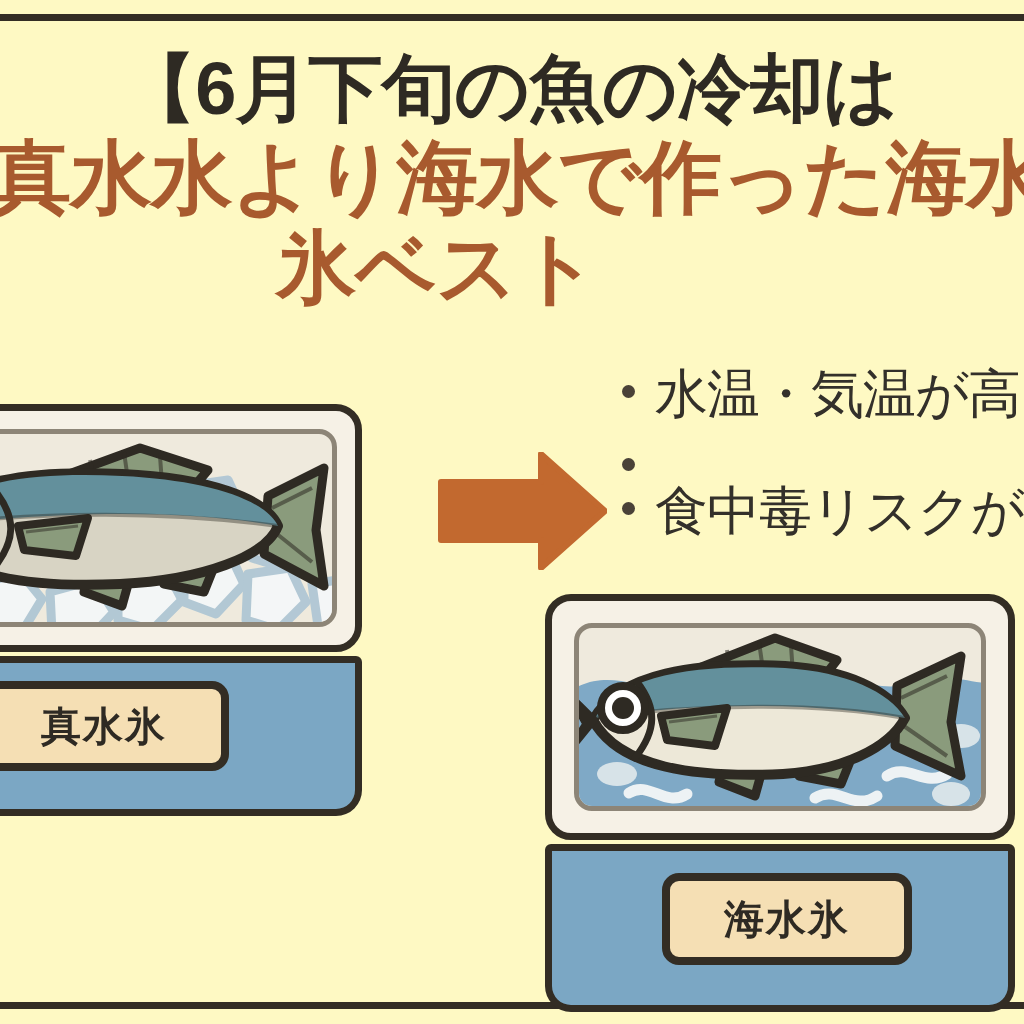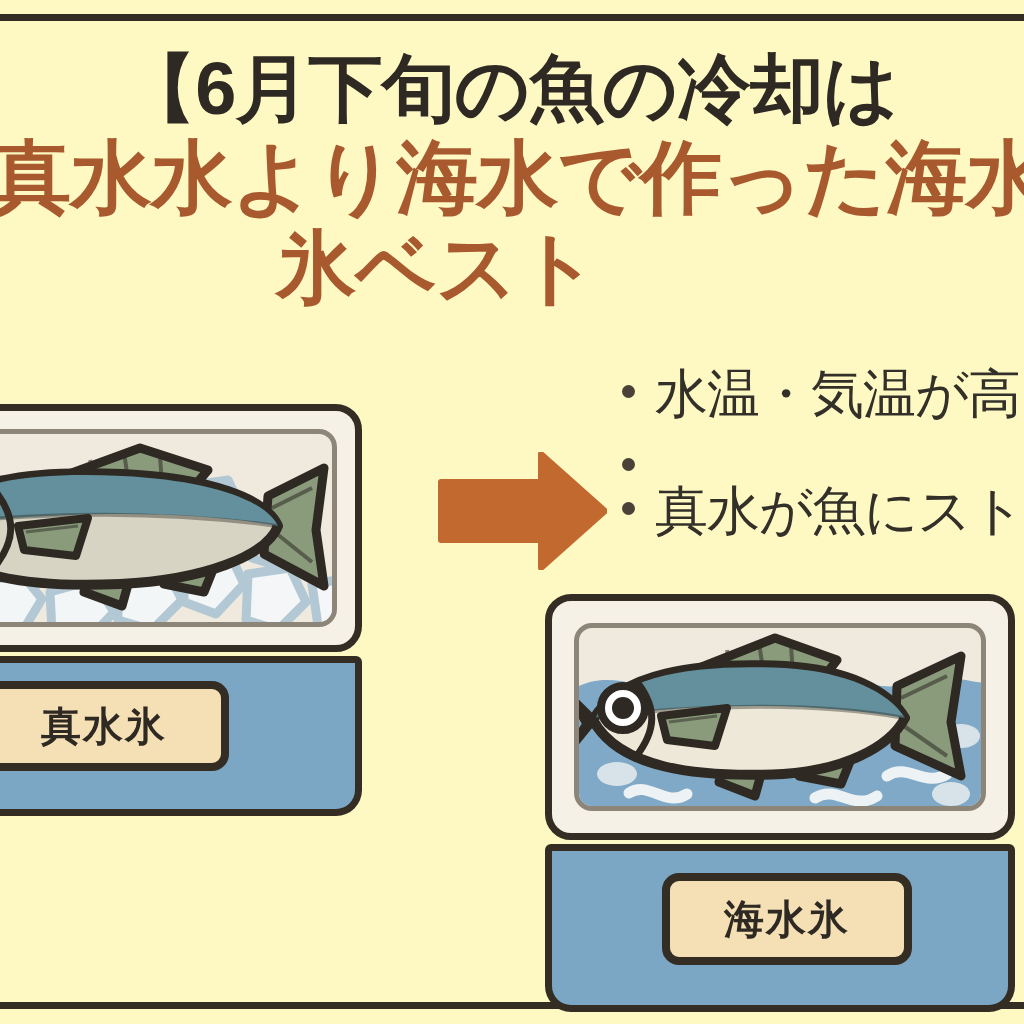--- a/index.html
+++ b/index.html
@@ -118,21 +118,21 @@
   <div class="bullets">
     <div class="bullet-row">
       <div class="bullet-dot"></div>
       <div class="bullet-text">水温・気温が高</div>
     </div>
     <div class="bullet-row">
       <div class="bullet-dot"></div>
     </div>
     <div class="bullet-row">
       <div class="bullet-dot"></div>
-      <div class="bullet-text">真水が魚にスト</div>
+      <div class="bullet-text">食中毒リスクが</div>
     </div>
   </div>
 
   <div class="arrow">
     <svg width="170" height="118" viewBox="0 0 170 118">
       <path d="M4 30 L104 30 L104 2 L168 59 L104 116 L104 88 L4 88 Z" fill="#C2692F" stroke="#C2692F" stroke-width="6" stroke-linejoin="round"></path>
     </svg>
   </div>
 
   <div class="cooler" id="cooler-left">

